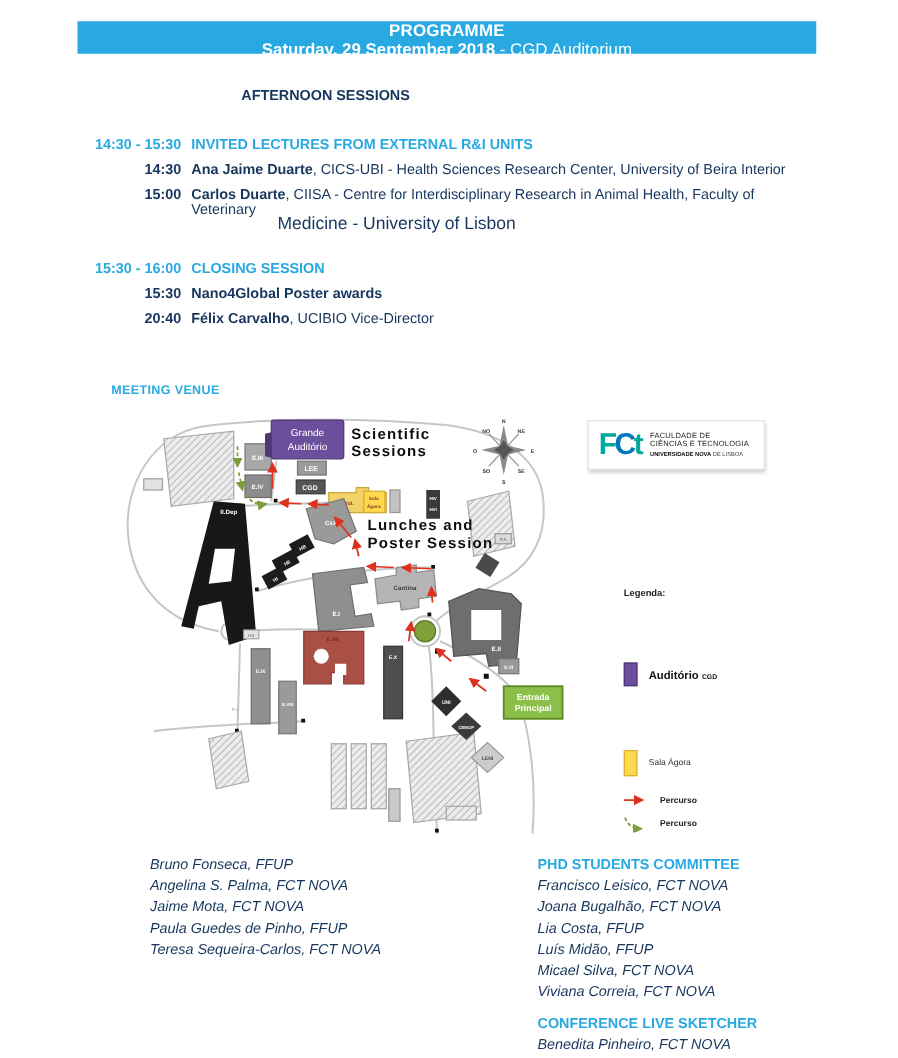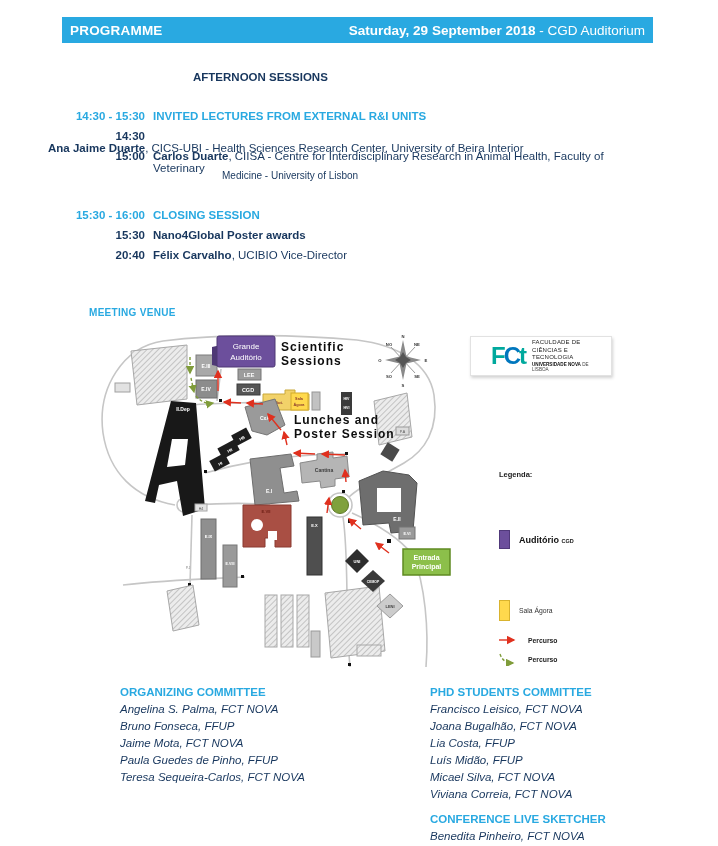--- a/index.html
+++ b/index.html
@@ -1,39 +1,39 @@
 <!DOCTYPE html>
 <html><head>
 <meta charset="utf-8">
 <style>
   html,body{margin:0;padding:0;background:#ffffff;}
   #page{position:relative;width:718px;height:846px;background:#fff;overflow:hidden;
         font-family:"Liberation Sans",sans-serif;color:#17365D;}
   
   .hbar{position:absolute;left:62px;top:17px;width:591px;height:26px;background:#29A9E1;
-        display:flex;align-items:center;justify-content:space-between;padding:0 8px;box-sizing:border-box;}
+        display:flex;align-items:center;justify-content:space-between;padding:0 8px;box-sizing:border-box;flex-direction:column;}
   .hbar .ttl{color:#fff;font-weight:bold;font-size:13.5px;letter-spacing:.2px;}
   .hbar .date{color:#fff;font-size:13.5px;}
   .hbar .date b{font-weight:bold;}
   
   .srow{position:absolute;left:40px;display:flex;font-size:11.5px;}
   .srow .time{width:105px;text-align:right;font-weight:bold;}
   .srow .cnt{margin-left:8px;width:505px;}
   .blue{color:#29A9E1;}
   .navy{color:#17365D;}
   .bold{font-weight:bold;}
   .sect{position:absolute;left:153px;font-size:11.5px;font-weight:bold;color:#17365D;}
-  .contline{position:absolute;left:222px;font-size:10px;color:#17365D;}
+  .contline{position:absolute;left:222px;font-size:14px;color:#17365D;}
   .mv{position:absolute;left:89px;top:307px;font-size:10px;font-weight:600;color:#29A9E1;letter-spacing:.3px;}
   
   #map{position:absolute;left:95px;top:333px;width:370px;height:348px;}
   
   #fctlogo{position:absolute;left:470px;top:336px;width:142px;height:40px;background:#fff;
            border:1px solid #e2e2e2;box-shadow:1px 2px 3px rgba(0,0,0,.18);
-           display:flex;align-items:center;padding:2px 20px;box-sizing:border-box;}
+           display:flex;align-items:center;padding:2px 8px;box-sizing:border-box;}
   #fctlogo .glyphs{font-weight:bold;font-size:24px;letter-spacing:-2px;line-height:1;}
   #fctlogo .lf{color:#00A99D;} #fctlogo .lc{color:#0077BE;} #fctlogo .lt{color:#00A99D;}
   #fctlogo .ltxt{margin-left:7px;line-height:1.25;}
   #fctlogo .l1,#fctlogo .l2{font-size:6px;color:#222;letter-spacing:.2px;}
   #fctlogo .l3{font-size:4.6px;color:#444;}
   #fctlogo .l3 b{color:#111;}
   
   #legend{position:absolute;left:488px;top:466px;width:175px;height:215px;font-size:7px;color:#222;}
   .lg-title{position:absolute;left:11px;top:4px;font-weight:bold;font-size:7.5px;text-align:center;}
   .lg-row{position:absolute;display:flex;align-items:center;}
@@ -58,21 +58,21 @@
     <span class="ttl">PROGRAMME</span>
     <span class="date"><b>Saturday, 29 September 2018</b><span> - </span><span>CGD Auditorium</span></span>
   </div>
 
   <div class="sect" style="top:71px;margin-left:40px;">AFTERNOON SESSIONS</div>
 
   <div class="srow" style="top:110px;">
     <span class="time blue">14:30 - 15:30</span>
     <span class="cnt blue bold">INVITED LECTURES FROM EXTERNAL R&amp;I UNITS</span>
   </div>
-  <div class="srow" style="top:130px;flex-direction:column;">
+  <div class="srow" style="top:130px;">
     <span class="time navy">14:30</span>
     <span class="cnt navy"><b>Ana Jaime Duarte</b><span>, CICS-UBI - Health Sciences Research Center, University of Beira Interior</span></span>
   </div>
   <div class="srow" style="top:150px;">
     <span class="time navy">15:00</span>
     <span class="cnt navy"><b>Carlos Duarte</b><span>, CIISA - Centre for Interdisciplinary Research in Animal Health, Faculty of Veterinary</span></span>
   </div>
   <div class="contline" style="top:170px;">Medicine - University of Lisbon</div>
 
   <div class="srow" style="top:209px;">
@@ -326,23 +326,22 @@
               <path d="M0,0 L6,3 L0,6 Z" fill="#7F9C3A"></path>
             </marker>
           </defs>
         <path d="M3,2 C5,8 9,11 16,11" stroke="#7F9C3A" stroke-width="1.4" fill="none" stroke-dasharray="3,2" marker-end="url(#lga)"></path>
       </svg>
       <span class="lg-perc">Percurso</span>
     </div>
   </div>
 
   <div class="comm" style="left:120px;top:684px;">
-    <div class="chead">ORGANIZING COMMITTEE</div>
+    <div class="cname">Bruno Fonseca, FFUP</div>
     <div class="cname">Angelina S. Palma, FCT NOVA</div>
-    <div class="cname">Bruno Fonseca, FFUP</div>
     <div class="cname">Jaime Mota, FCT NOVA</div>
     <div class="cname">Paula Guedes de Pinho, FFUP</div>
     <div class="cname">Teresa Sequeira-Carlos, FCT NOVA</div>
   </div>
 
   <div class="comm" style="left:430px;top:684px;">
     <div class="chead">PHD STUDENTS COMMITTEE</div>
     <div class="cname">Francisco Leisico, FCT NOVA</div>
     <div class="cname">Joana Bugalhão, FCT NOVA</div>
     <div class="cname">Lia Costa, FFUP</div>

